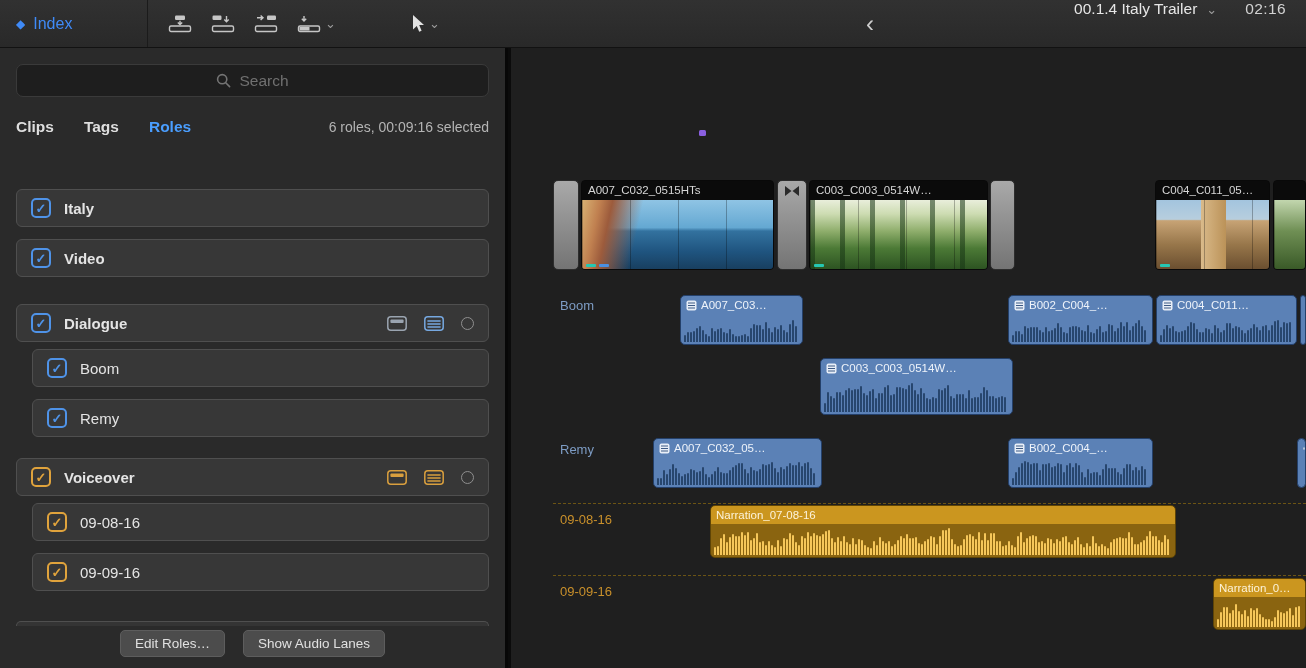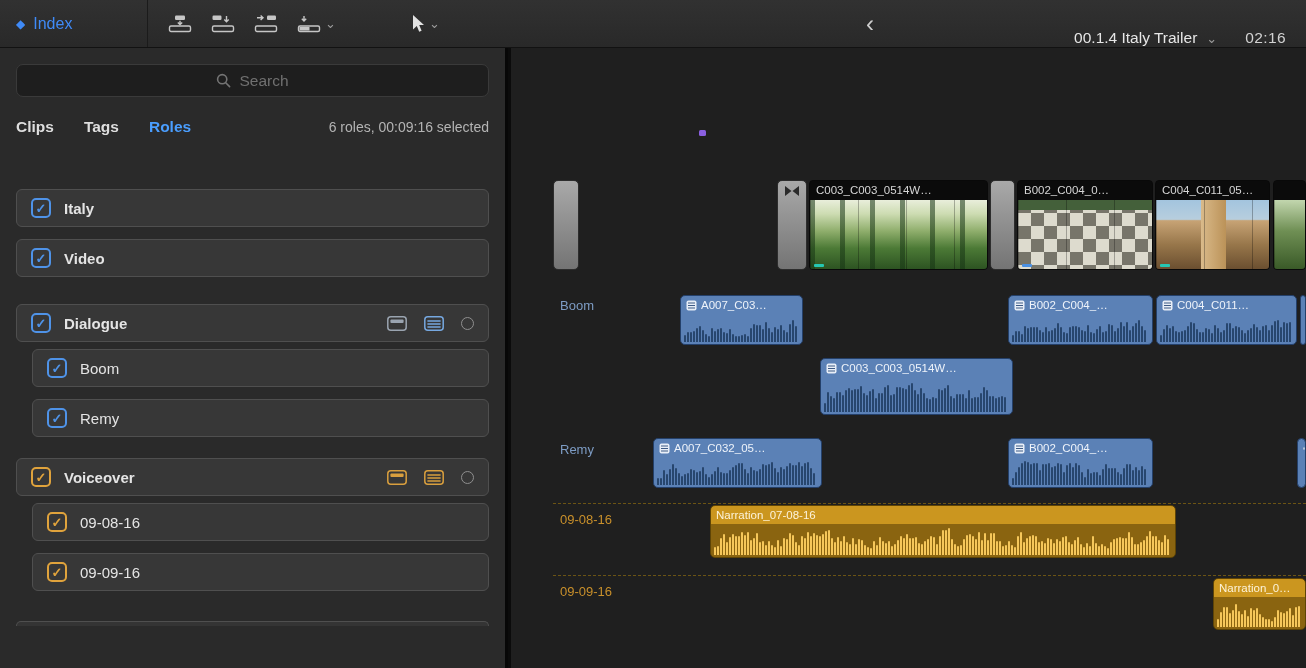--- a/index.html
+++ b/index.html
@@ -16,21 +16,21 @@
   .tb-sep{position:absolute;left:147px;top:0;width:1px;height:47px;background:#1b1b1b;}
   .index-btn{position:absolute;left:16px;top:0;height:47px;display:flex;align-items:center;gap:8px;
     background:none;border:none;color:#3f8af7;font-size:16px;font-family:inherit;cursor:default;padding:0;}
   .index-btn .diamond{font-size:12px;line-height:1;}
   .tb-tools{position:absolute;left:166px;top:0;height:47px;display:flex;align-items:center;gap:15px;}
   .tool-btn{display:flex;align-items:center;gap:4px;background:none;border:none;padding:2px;cursor:default;}
   .chev{color:#9c9c9c;font-size:13px;line-height:1;}
   .cursor-group{position:absolute;left:408px;top:0;height:47px;display:flex;align-items:center;gap:7px;}
   .back-chev{position:absolute;left:860px;top:0;height:47px;display:flex;align-items:center;
     font-size:24px;color:#cfcfcf;font-weight:300;background:none;border:none;font-family:inherit;}
-  .tb-right{position:absolute;right:20px;top:0;height:47px;display:flex;align-items:flex-end;gap:28px;}
+  .tb-right{position:absolute;right:20px;top:0;height:47px;display:flex;align-items:flex-start;gap:28px;}
   .project-btn{display:flex;align-items:center;gap:9px;background:none;border:none;font-family:inherit;
     font-size:15.5px;color:#e6e6e6;cursor:default;padding:0;}
   .timecode{font-size:15.5px;color:#d2d2d2;letter-spacing:.4px;}
 
   
   .panel{position:absolute;left:0;top:48px;width:508px;height:620px;background:#2a2a2a;
     border-right:3px solid #070707;}
   .search{margin:16px 16px 0;height:33px;border-radius:7px;background:#1e1e1e;border:1px solid #3a3a3a;
     display:flex;align-items:center;justify-content:center;gap:8px;color:#707070;font-size:15.5px;}
   .tabs{display:flex;align-items:center;margin:15px 16px 0;height:30px;gap:30px;}
@@ -273,54 +273,59 @@
 
       <div class="role-row sub orange">
         <button class="checkbox">✓</button>
         <span class="role-label">09-09-16</span>
       </div>
 
     </div>
 
     <div class="row-sliver"></div>
 
+    <div class="footer">
+      <button class="fbtn">Edit Roles…</button>
+      <button class="fbtn">Show Audio Lanes</button>
+    </div>
   </aside>
 
   <main class="timeline">
 
 
     <div class="marker"></div>
 
     <div class="transition" style="left:42px;width:26px"></div>
 
+    <div class="vclip" style="left:70px;width:193px">
+      <div class="vlabel">A007_C032_0515HTs</div>
+      <div class="thumb t-a007"></div>
+      <span class="vdash">
+          <i class="d-teal"></i>
+          <i class="d-blue"></i>
+        </span>
+    </div>
 
     <div class="transition" style="left:266px;width:30px">
       <svg class="trans-icon" width="16" height="12" viewBox="0 0 16 12">
         <polygon points="1,1 1,11 7.5,6" fill="#2b2b2b"></polygon>
         <polygon points="15,1 15,11 8.5,6" fill="#2b2b2b"></polygon>
       </svg>
     </div>
 
     <div class="vclip" style="left:298px;width:179px">
       <div class="vlabel">C003_C003_0514W…</div>
       <div class="thumb t-c003"></div>
       <span class="vdash">
           <i class="d-teal"></i>
         </span>
     </div>
 
     <div class="transition" style="left:479px;width:25px"></div>
 
-    <div class="vclip" style="left:506px;width:136px">
-      <div class="vlabel">B002_C004_0…</div>
-      <div class="thumb t-b002"></div>
-      <span class="vdash">
-          <i class="d-blue"></i>
-        </span>
-    </div>
 
     <div class="vclip" style="left:644px;width:115px">
       <div class="vlabel">C004_C011_05…</div>
       <div class="thumb t-c004"></div>
       <span class="vdash">
           <i class="d-teal"></i>
         </span>
     </div>
 
     <div class="vclip" style="left:762px;width:33px">

